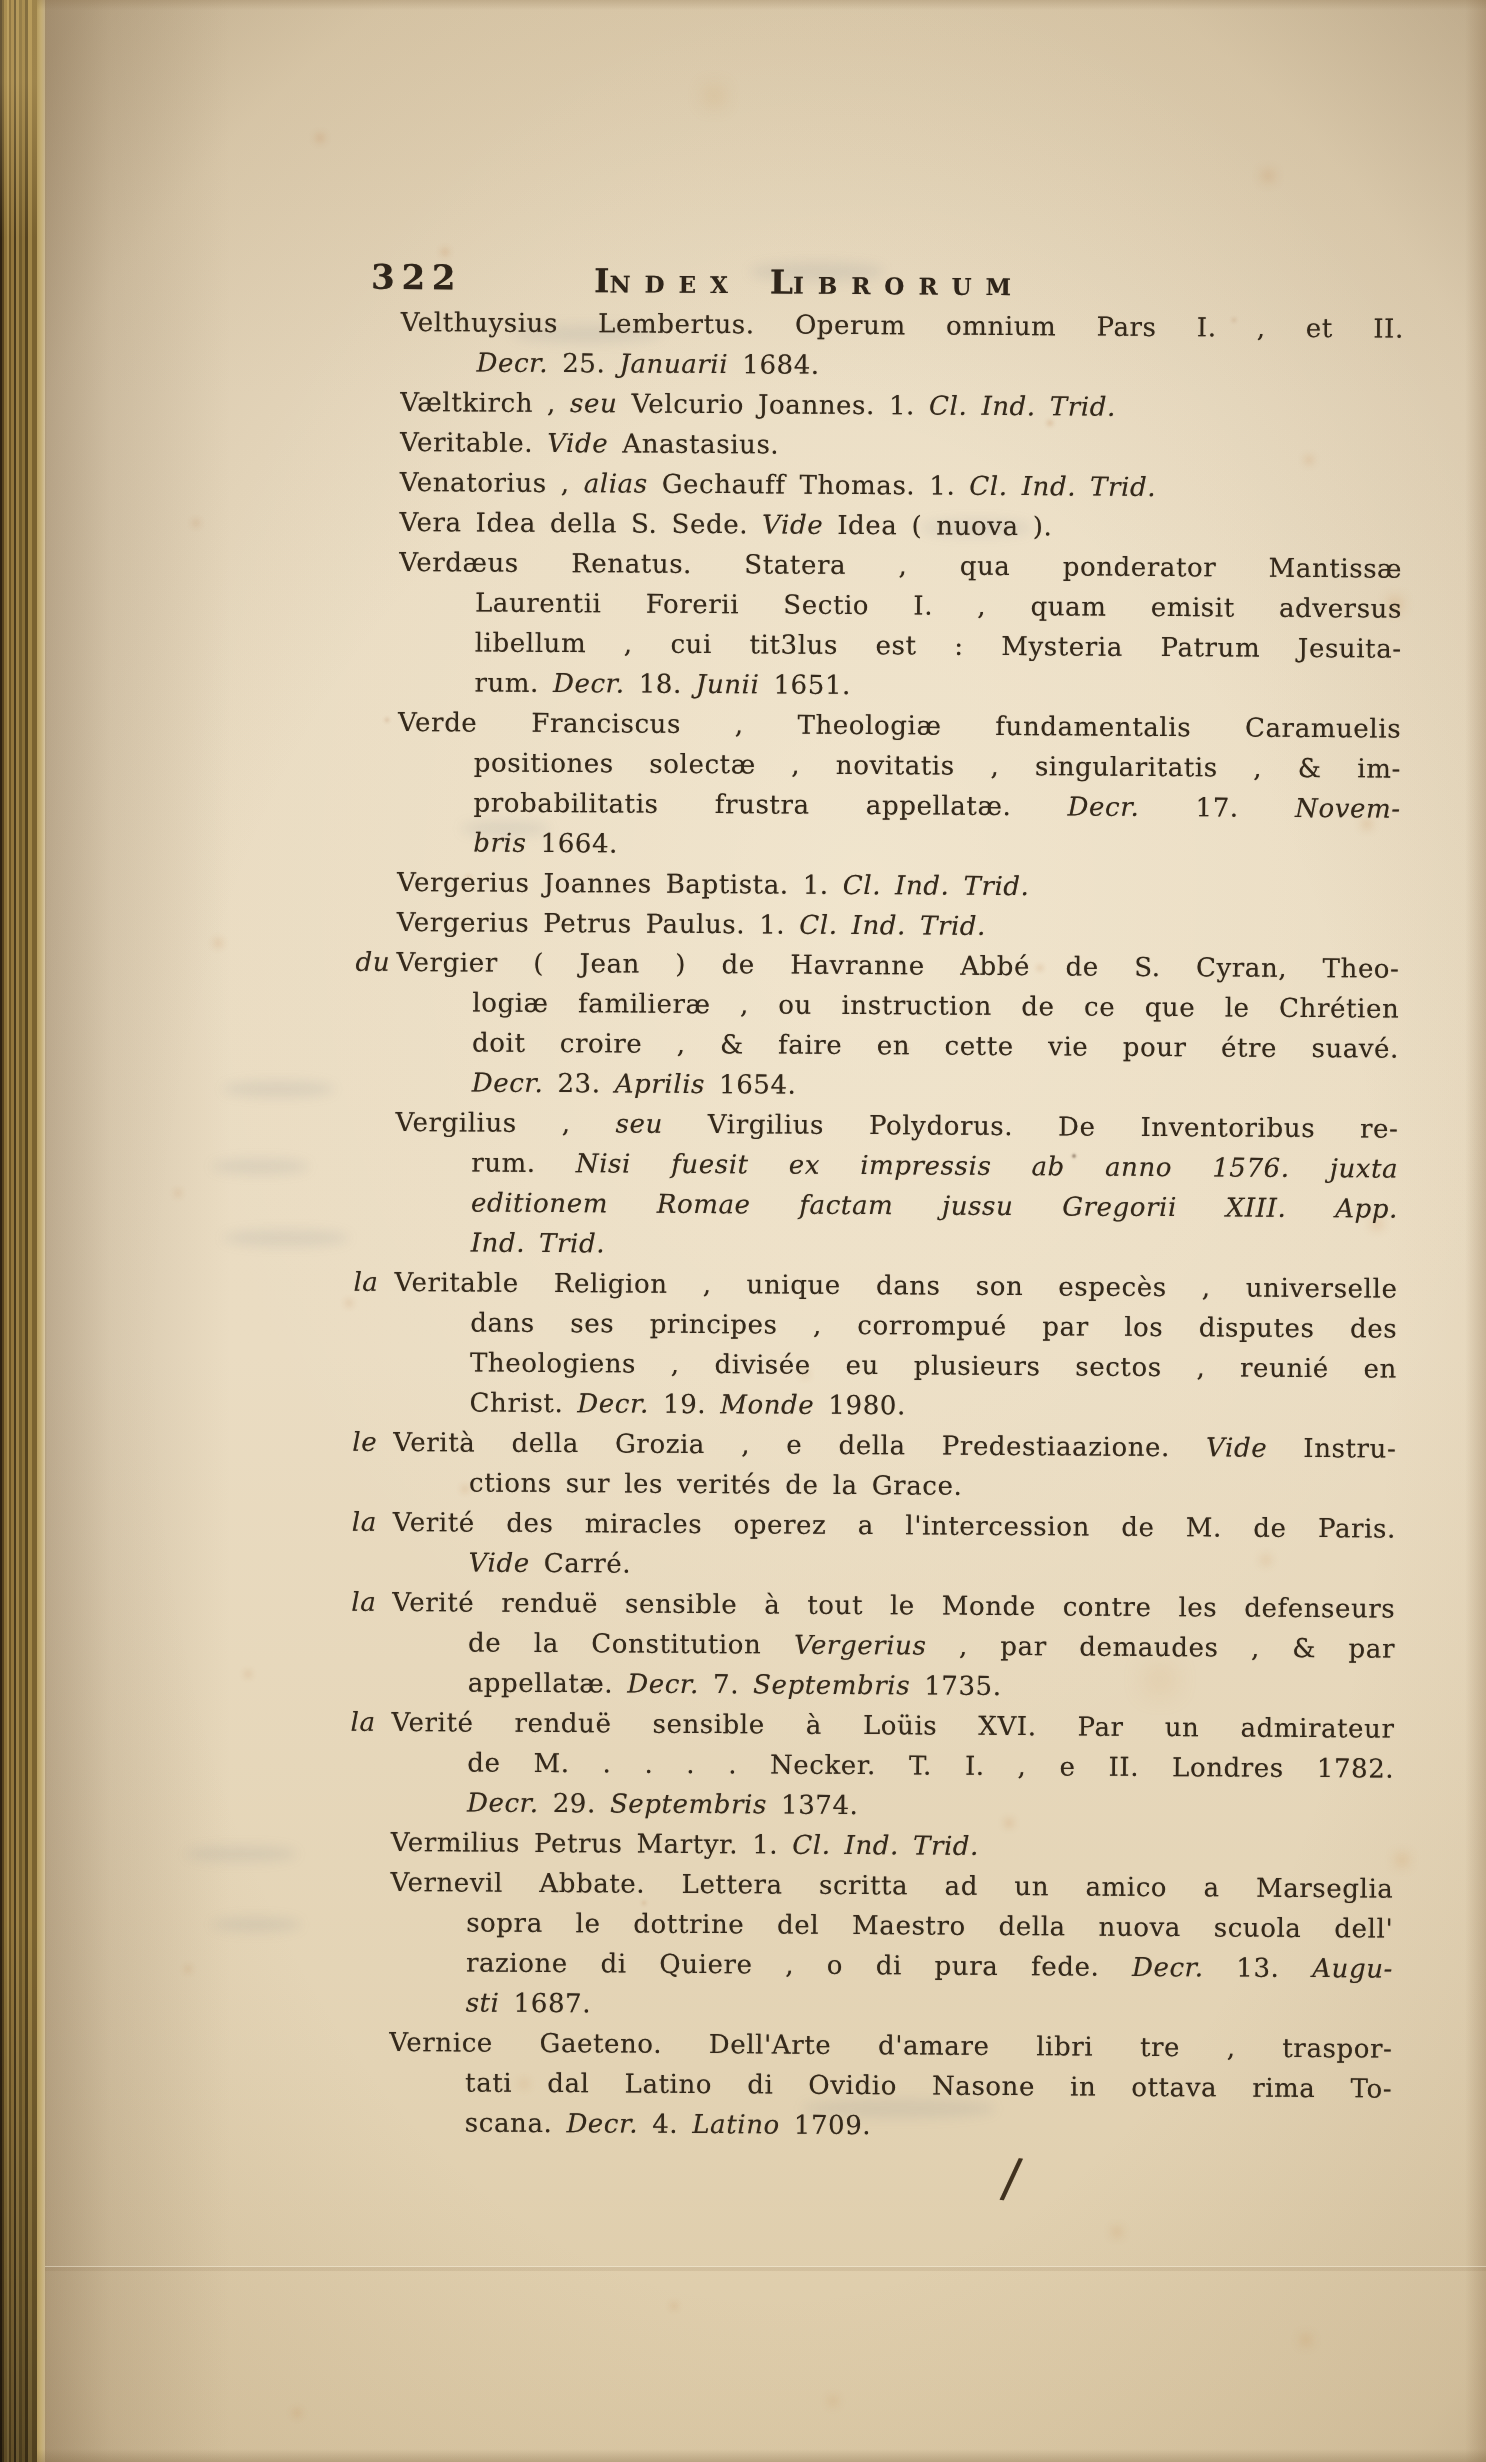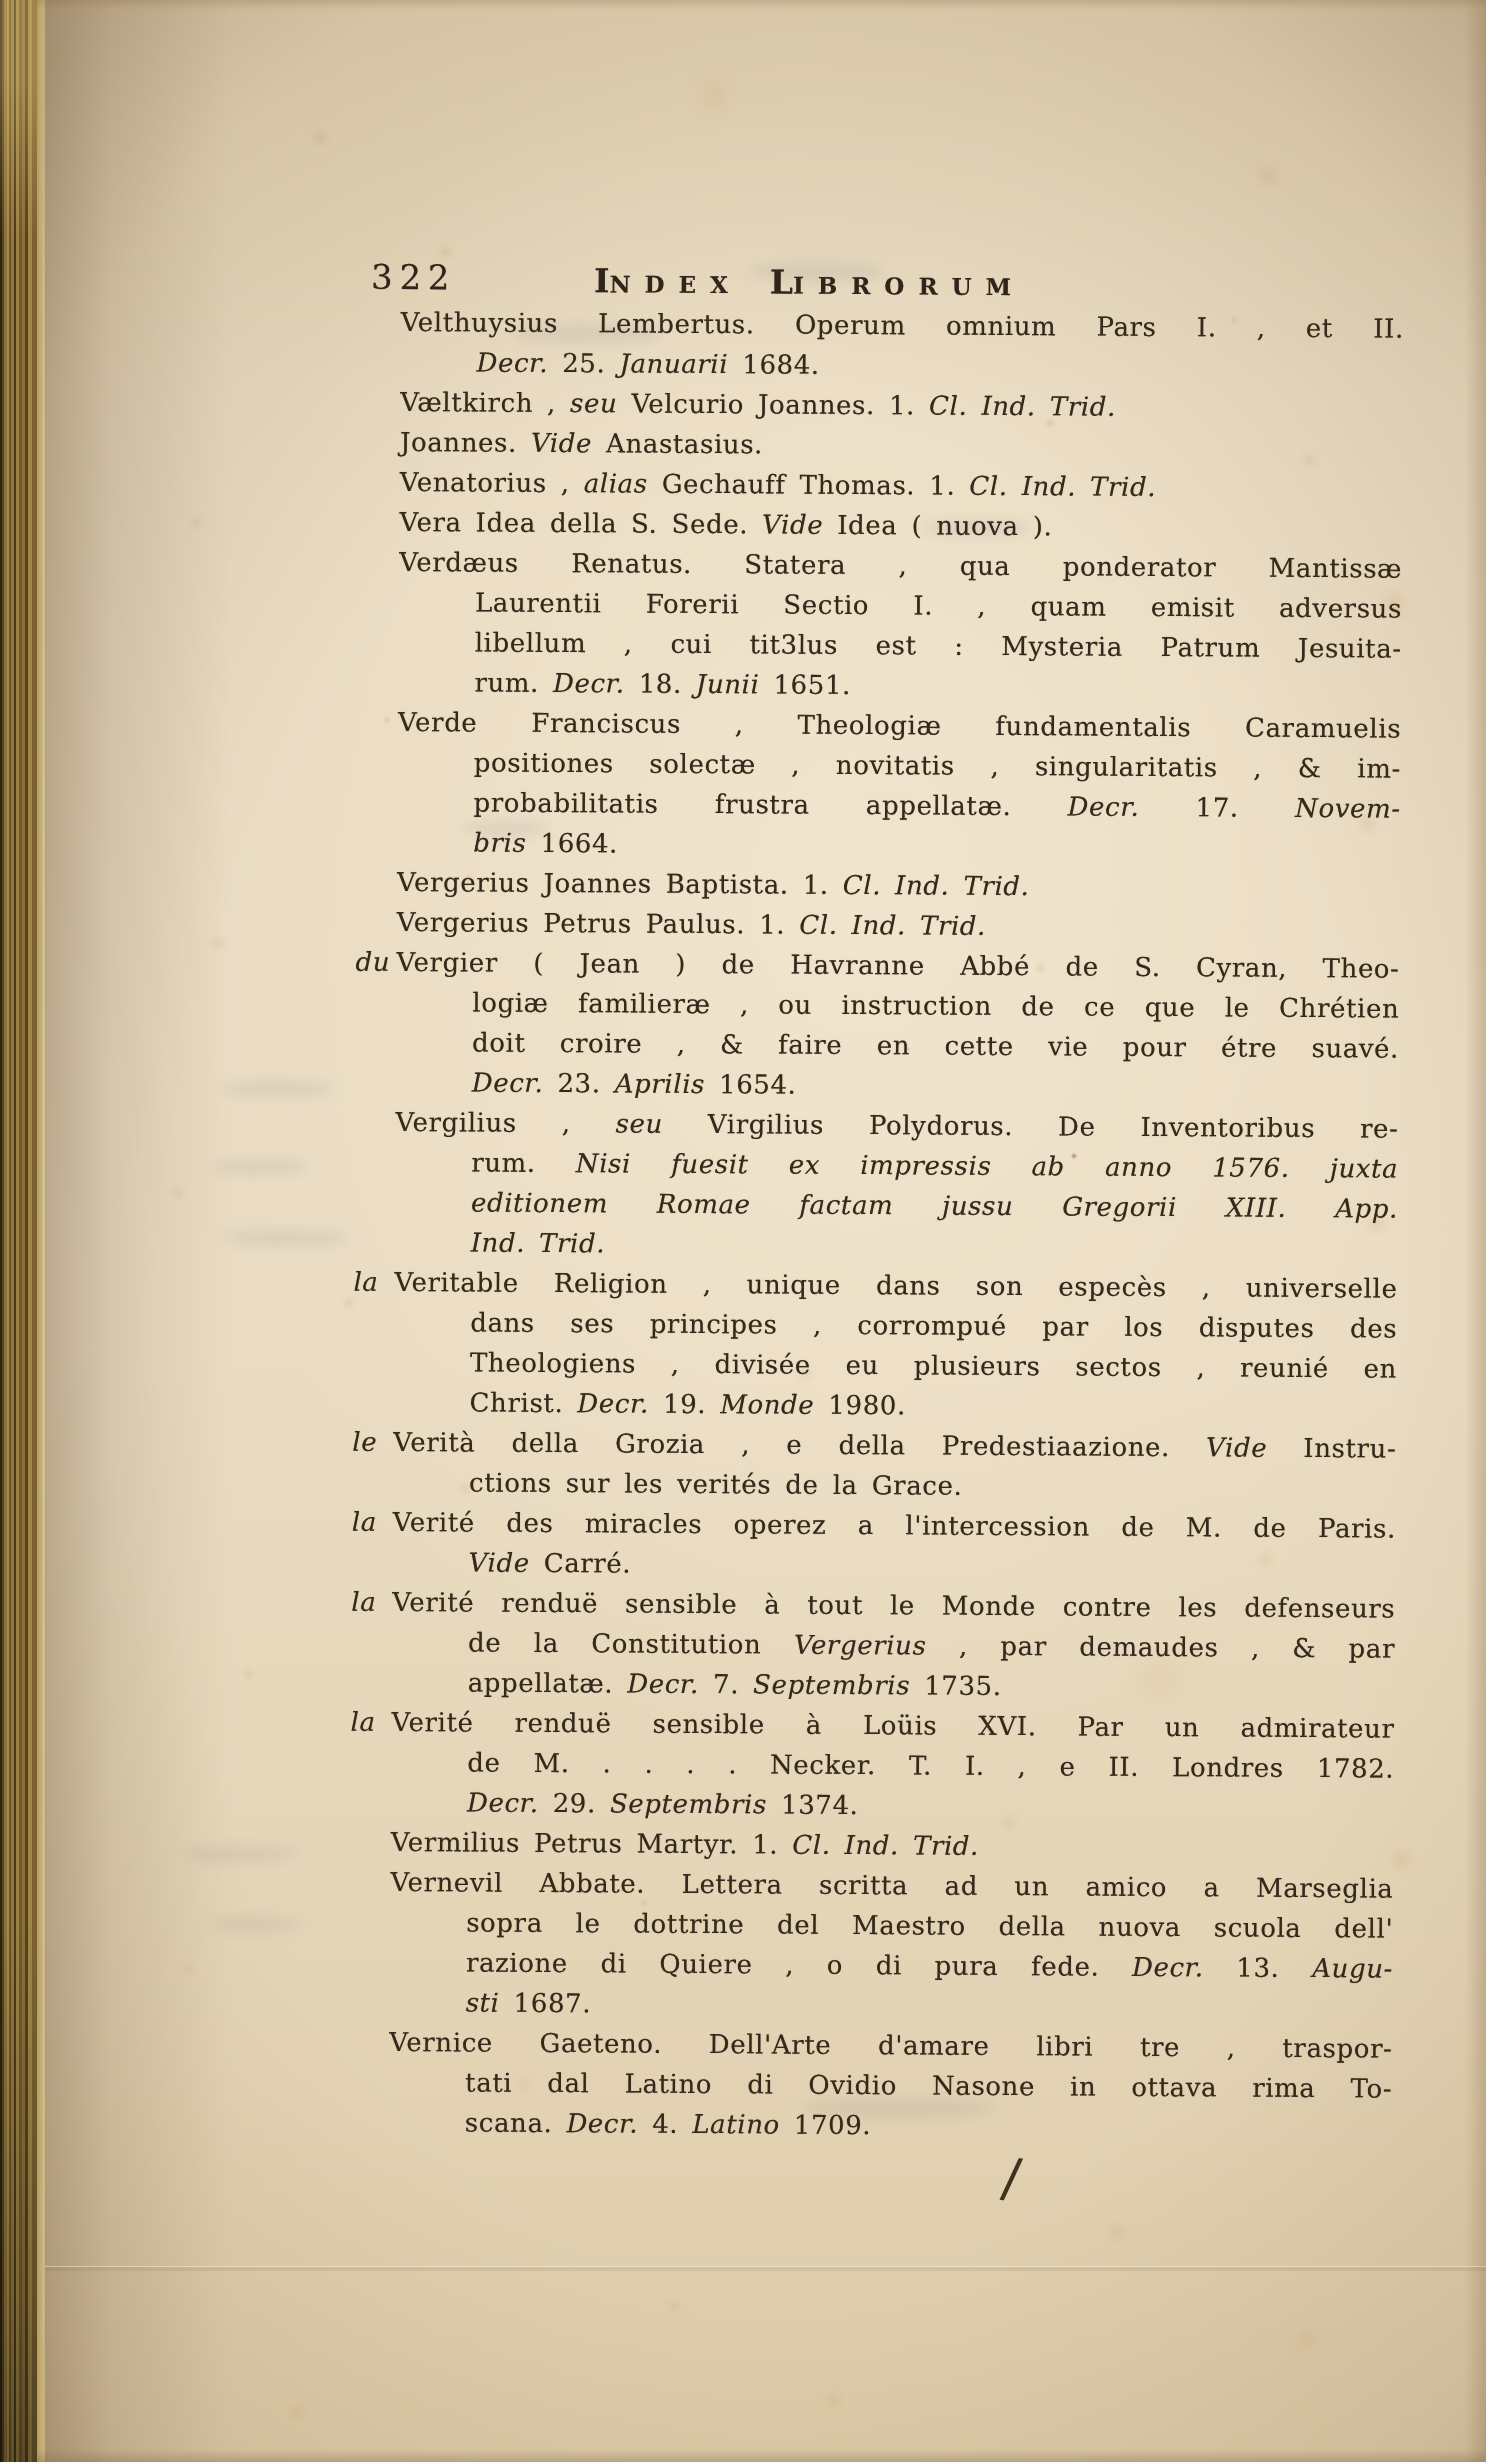--- a/index.html
+++ b/index.html
@@ -69,21 +69,21 @@
   }
   .smudge{position:absolute;border-radius:50%;background:rgba(118,124,134,.13);filter:blur(6px);}
   
   .content{
     position:absolute;left:0;top:0;width:100%;height:100%;
     transform:rotate(.38deg);transform-origin:401px 297px;
     color:#34291b;
   }
   .pagenum{
     position:absolute;left:371px;top:257px;
-    font-size:34px;font-weight:normal;letter-spacing:6.7px;color:#2f251a;
+    font-size:34px;font-weight:bold;letter-spacing:6.7px;color:#2f251a;
     text-shadow:0 0 0.7px rgba(47,37,26,.45);
   }
   .title{
     position:absolute;left:594px;top:260px;white-space:nowrap;
     font-weight:bold;color:#2f251a;text-shadow:0 0 0.7px rgba(47,37,26,.45);
   }
   .title .cap{font-size:33px;}
   .title .sc{font-size:23px;letter-spacing:14px;}
   .title .wgap{display:inline-block;width:28px;}
   .textblock{
@@ -126,21 +126,21 @@
 <div class="smudge" style="left:461px;top:821px;width:89px;height:15px;"></div>
 <div class="smudge" style="left:921px;top:520px;width:111px;height:16.3px;"></div>
 
 <div class="content">
   <span class="pagenum">322</span>
   <span class="title"><span class="cap">I</span><span class="sc">NDEX</span><span class="wgap"></span><span class="cap">L</span><span class="sc">IBRORUM</span></span>
   <div class="textblock">
       <div class="line entry j"><span>Velthuysius Lembertus. Operum omnium Pars I. , et II.</span></div>
       <div class="line cont"><em>Decr.</em><span> 25. </span><em>Januarii</em><span> 1684.</span></div>
       <div class="line entry"><span>Væltkirch , </span><em>seu</em><span> Velcurio Joannes. 1. </span><em>Cl. Ind. Trid.</em></div>
-      <div class="line entry"><span>Joannes. </span><em>Vide</em><span> Anastasius.</span></div>
+      <div class="line entry"><span>Veritable. </span><em>Vide</em><span> Anastasius.</span></div>
       <div class="line entry"><span>Venatorius , </span><em>alias</em><span> Gechauff Thomas. 1. </span><em>Cl. Ind. Trid.</em></div>
       <div class="line entry"><span>Vera Idea della S. Sede. </span><em>Vide</em><span> Idea ( nuova ).</span></div>
       <div class="line entry j"><span>Verdæus Renatus. Statera , qua ponderator Mantissæ</span></div>
       <div class="line cont j"><span>Laurentii Forerii Sectio I. , quam emisit adversus</span></div>
       <div class="line cont j"><span>libellum , cui tit3lus est : Mysteria Patrum Jesuita-</span></div>
       <div class="line cont"><span>rum. </span><em>Decr.</em><span> 18. </span><em>Junii</em><span> 1651.</span></div>
       <div class="line entry j"><span>Verde Franciscus , Theologiæ fundamentalis Caramuelis</span></div>
       <div class="line cont j"><span>positiones solectæ , novitatis , singularitatis , &amp; im-</span></div>
       <div class="line cont j"><span>probabilitatis frustra appellatæ. </span><em>Decr.</em><span> 17. </span><em>Novem-</em></div>
       <div class="line cont"><em>bris</em><span> 1664.</span></div>

